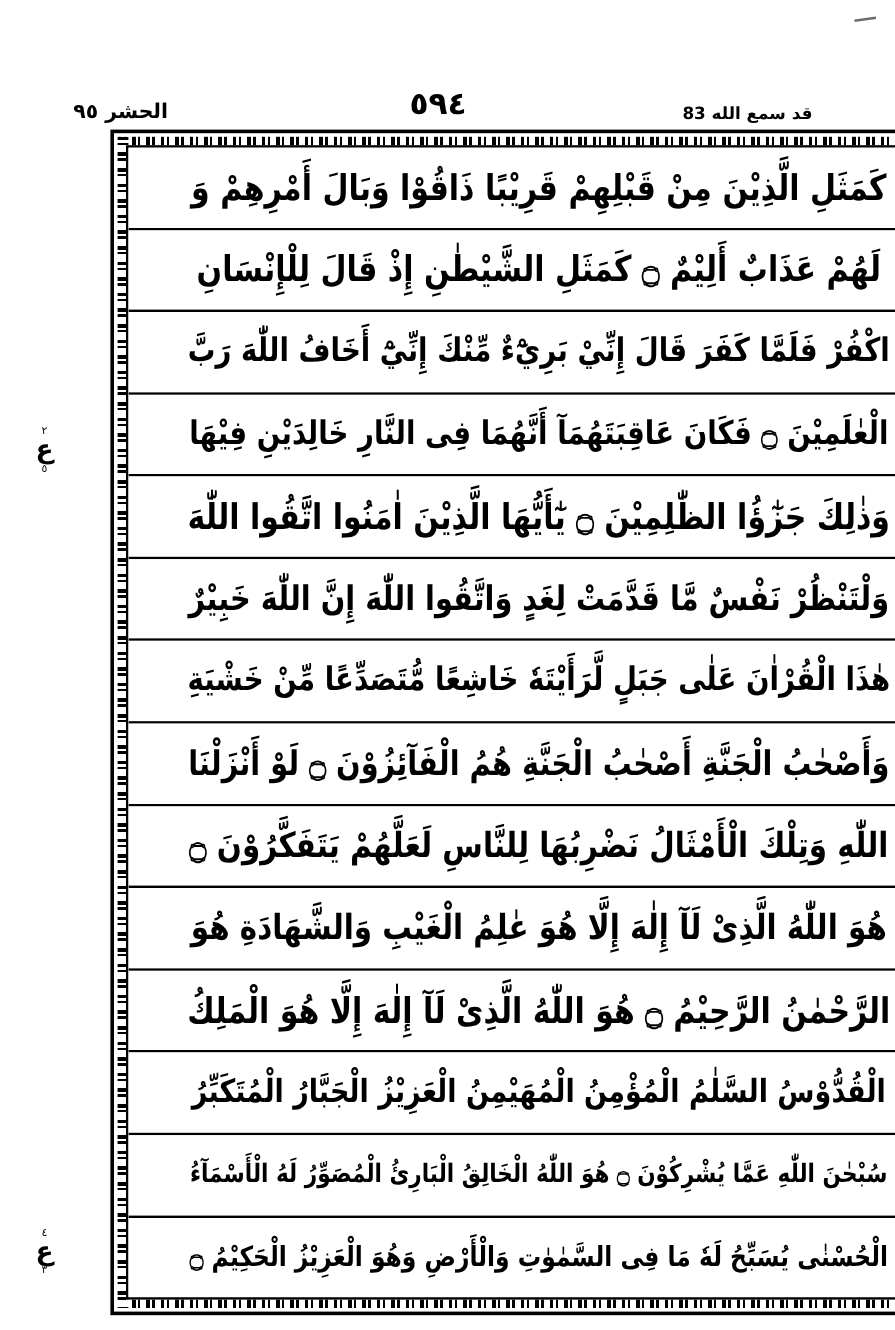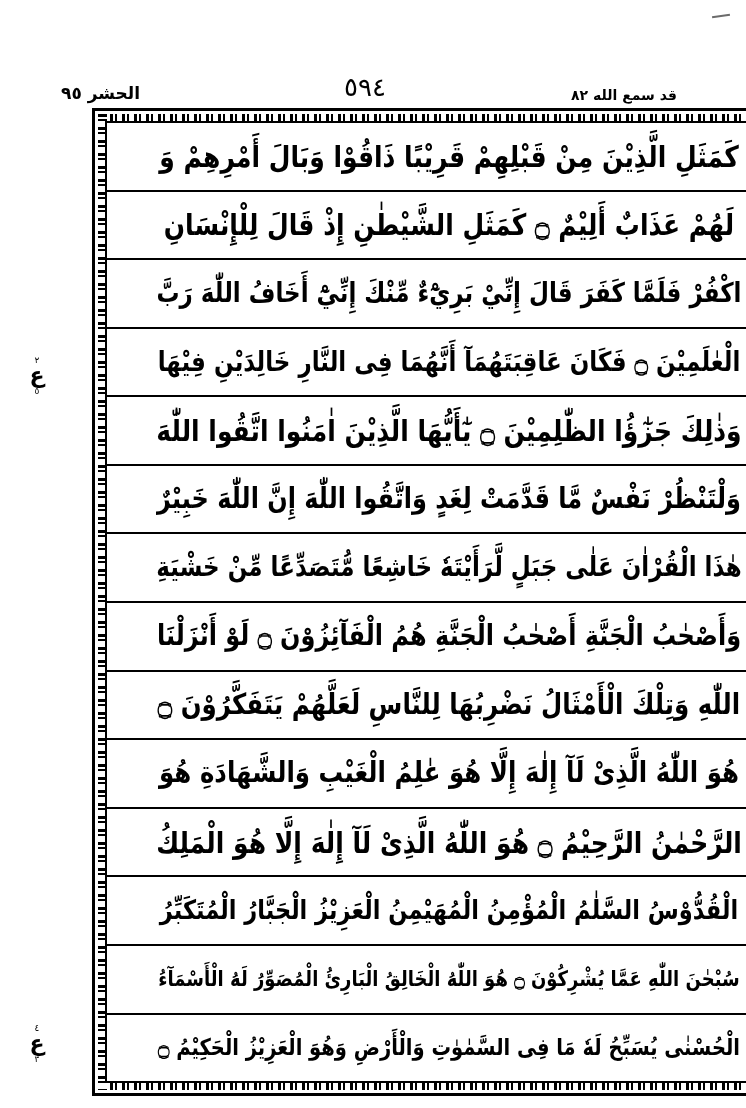--- a/index.html
+++ b/index.html
@@ -45,21 +45,21 @@
     left: 16px;
     font-size: 17px;
     letter-spacing: -0.5px;
     font-weight: 600;
     margin-top: 12px;
   }
   .hdr-page {
     left: 50%;
     transform: translateX(-50%);
     font-size: 26px;
-    font-weight: 400;
+    font-weight: 700;
     bottom: 2px;
     letter-spacing: 1px;
   }
   .hdr-juz {
     right: 8px;
     font-size: 14px;
     font-weight: 600;
     letter-spacing: -0.5px;
   }
 
@@ -183,21 +183,21 @@
 
 <div id="page">
 
   <div class="scan-mark" id="mark-a"></div>
   <div class="scan-mark" id="mark-b"></div>
   <div class="scan-mark" id="mark-c"></div>
 
   <div class="header-row">
     <div class="hdr-item hdr-surah">الحشر ٥٩</div>
     <div class="hdr-item hdr-page">٤٩٥</div>
-    <div class="hdr-item hdr-juz">قد سمع الله ٢٨</div>
+    <div class="hdr-item hdr-juz">قد سمع الله 38</div>
   </div>
 
   <div class="ruku-marker" id="ruku-1">
     <span class="num-top">٢</span>
     <span class="ain">ع</span>
     <span class="num-bot">٥</span>
   </div>
   <div class="ruku-marker" id="ruku-2">
     <span class="num-top">٤</span>
     <span class="ain">ع</span>

